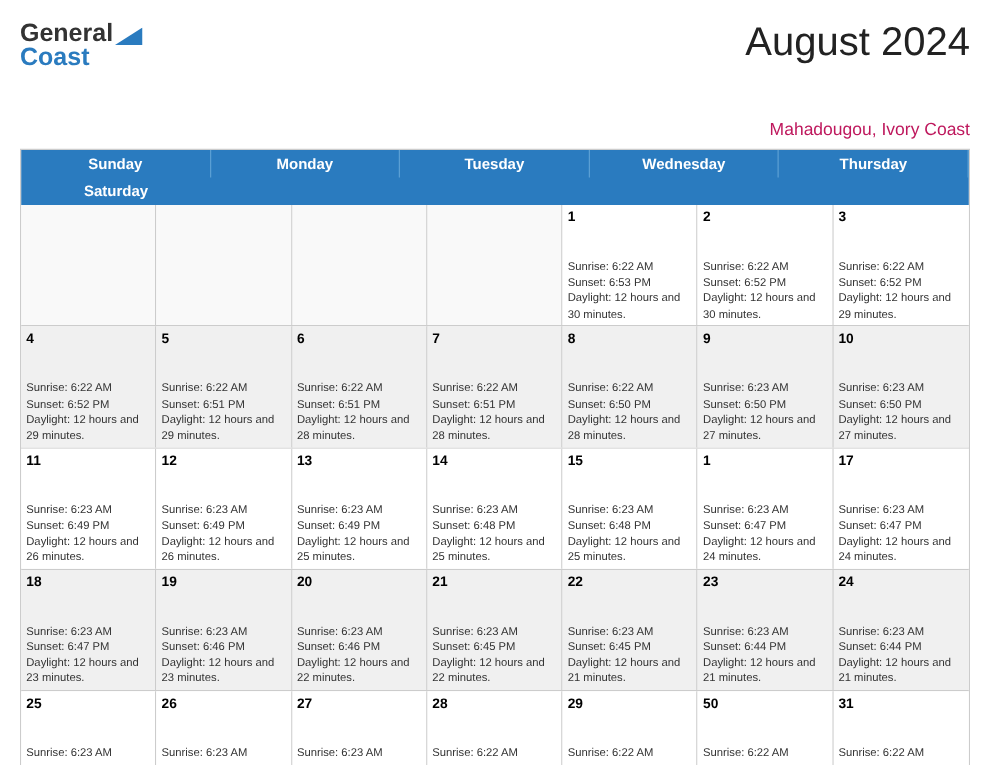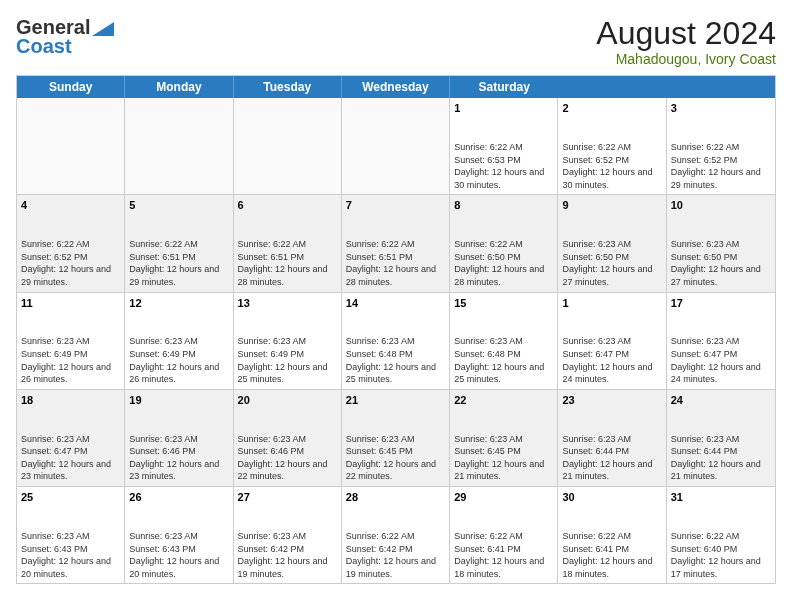--- a/index.html
+++ b/index.html
@@ -38,31 +38,32 @@
       text-align: right;
     }
     .month-title {
       font-size: 32px;
       font-weight: normal;
       color: #222;
       line-height: 1.1;
     }
     .location-title {
       font-size: 14px;
-      color: #4d7c0f;
+      color: #be185d;
+      margin-top: 44px;
     }
     .calendar {
       flex: 1;
       display: flex;
       flex-direction: column;
       border: 1px solid #ccc;
     }
     .cal-header-row {
       display: grid;
-      grid-template-columns: repeat(7, 1fr);
+      grid-template-columns: repeat(5, 1fr);
       background: #2a7bbf;
     }
     .cal-header-cell {
       color: #fff;
       font-size: 12px;
       font-weight: bold;
       text-align: center;
       padding: 4px 2px;
       border-right: 1px solid #5a9fd4;
     }
@@ -122,20 +123,21 @@
       <div class="location-title">Mahadougou, Ivory Coast</div>
     </div>
   </div>
 
   <div class="calendar">
     <div class="cal-header-row">
     <div class="cal-header-cell">Sunday</div>
         <div class="cal-header-cell">Monday</div>
         <div class="cal-header-cell">Tuesday</div>
         <div class="cal-header-cell">Wednesday</div>
+        <div class="cal-header-cell">Thursday</div>
         <div class="cal-header-cell">Saturday</div>
       </div>
     <div class="cal-body">
     <div class="cal-week">
           <div class="cal-cell empty"></div>
           <div class="cal-cell empty"></div>
           <div class="cal-cell empty"></div>
           <div class="cal-cell empty"></div>
           <div class="cal-cell">
             <span class="day-num">1</span>
@@ -313,21 +315,21 @@
 Sunset: 6:42 PM
 Daylight: 12 hours and 19 minutes.</div>
           </div>
           <div class="cal-cell">
             <span class="day-num">29</span>
             <div class="day-info" style="white-space: pre-line;">Sunrise: 6:22 AM
 Sunset: 6:41 PM
 Daylight: 12 hours and 18 minutes.</div>
           </div>
           <div class="cal-cell">
-            <span class="day-num">30</span>
+            <span class="day-num">50</span>
             <div class="day-info" style="white-space: pre-line;">Sunrise: 6:22 AM
 Sunset: 6:41 PM
 Daylight: 12 hours and 18 minutes.</div>
           </div>
           <div class="cal-cell">
             <span class="day-num">31</span>
             <div class="day-info" style="white-space: pre-line;">Sunrise: 6:22 AM
 Sunset: 6:40 PM
 Daylight: 12 hours and 17 minutes.</div>
           </div>

